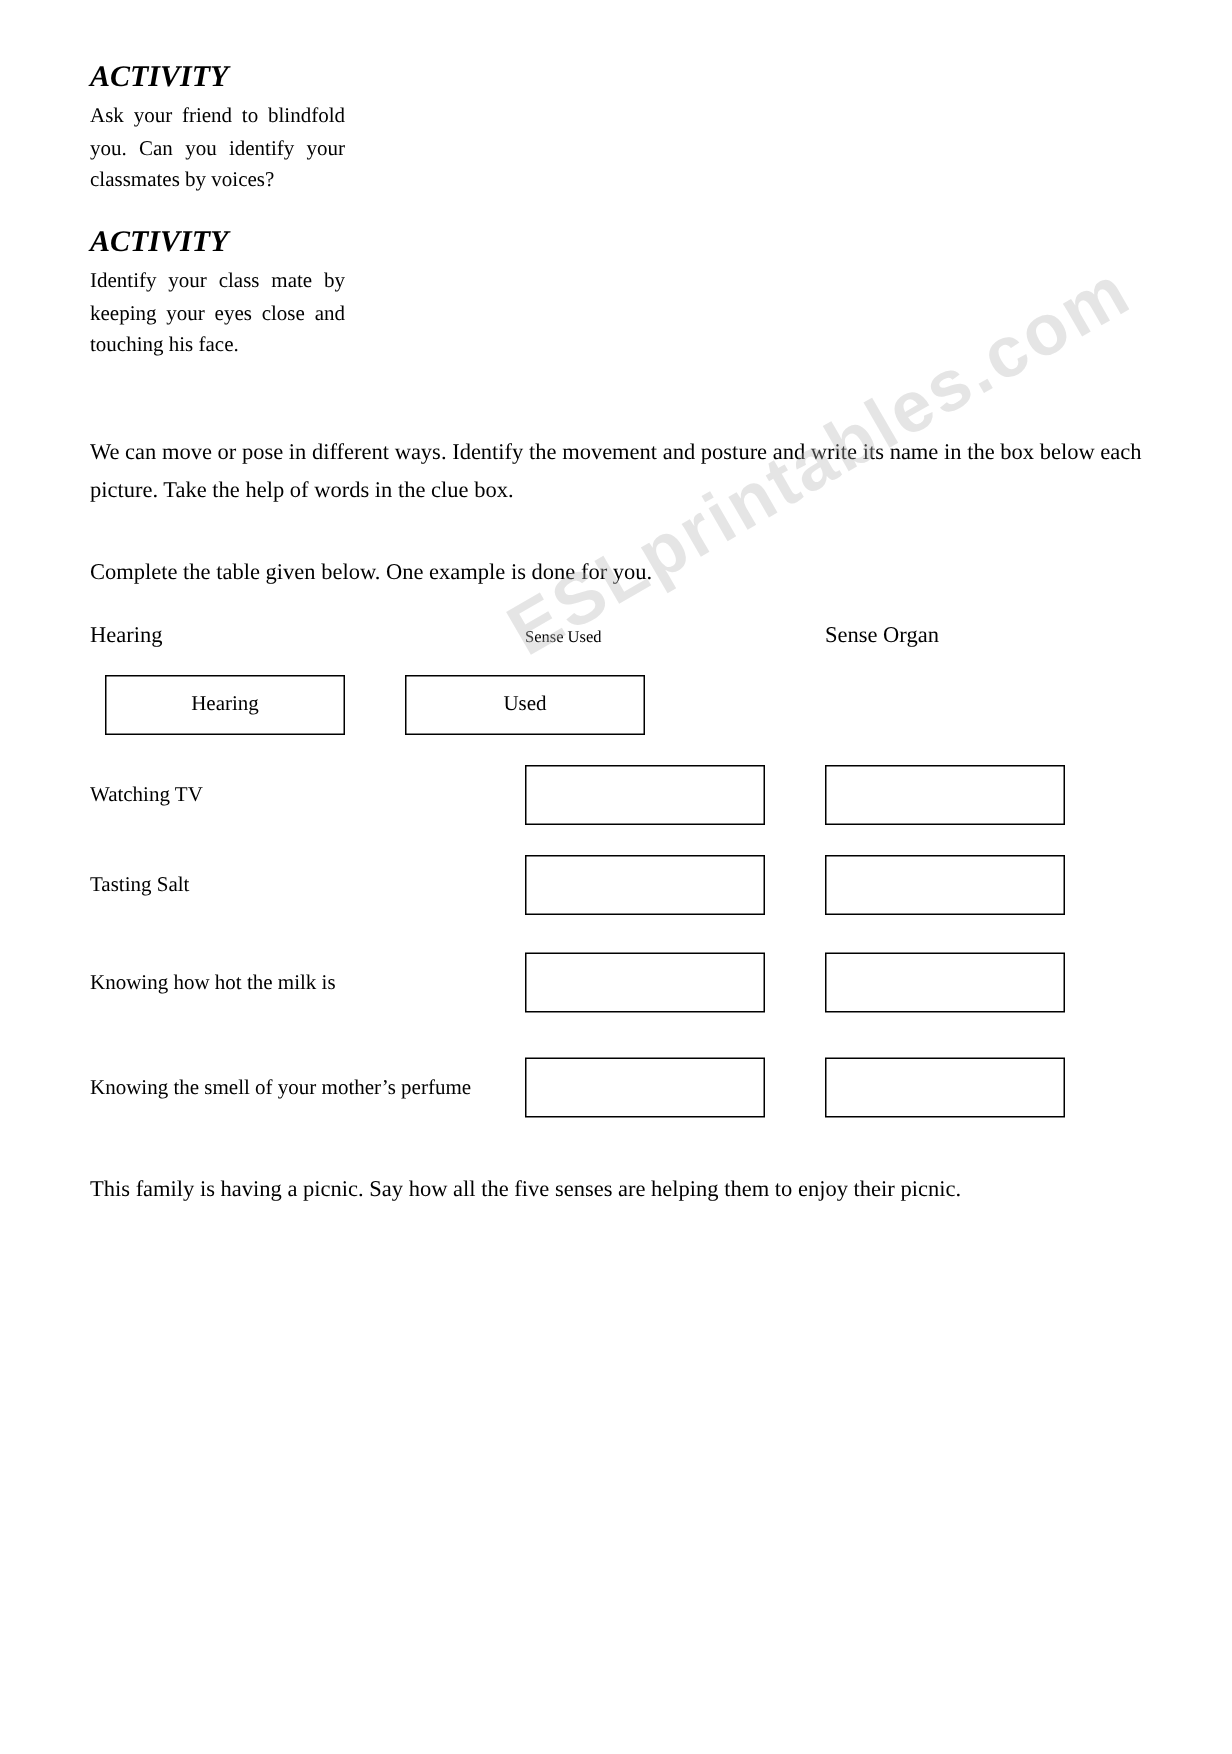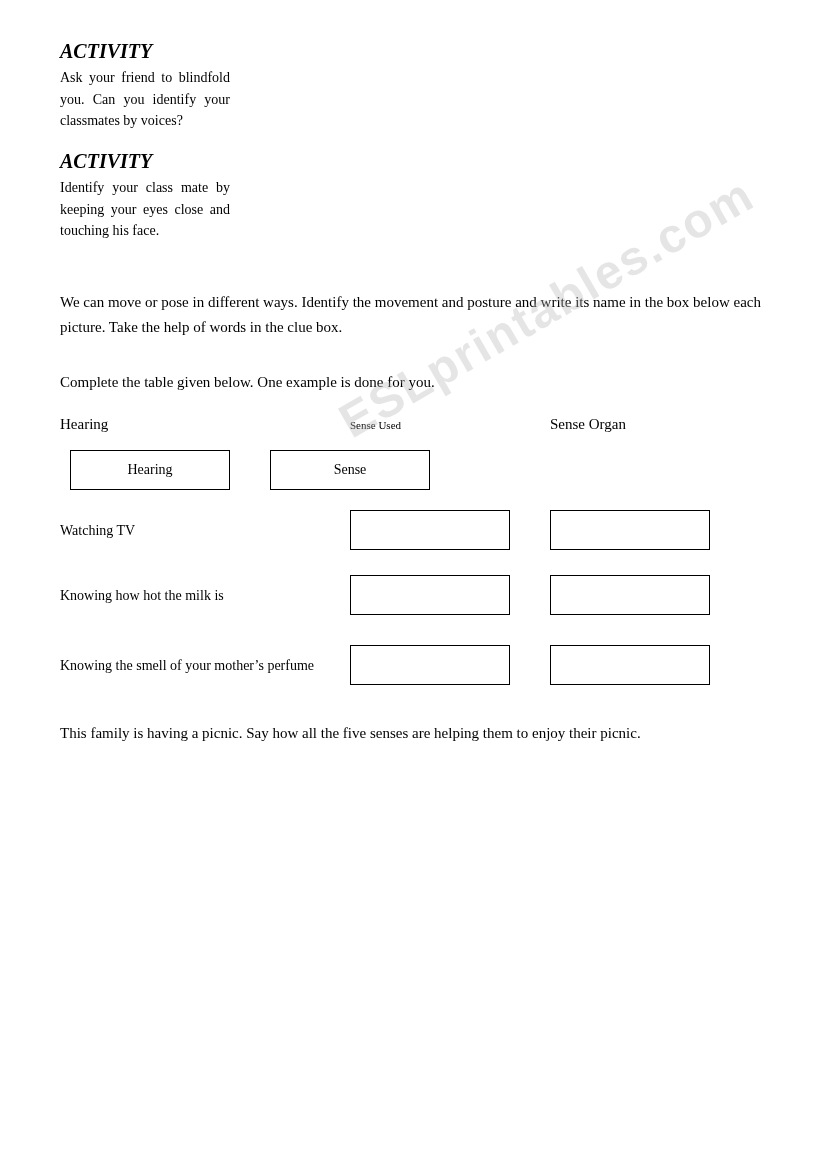--- a/index.html
+++ b/index.html
@@ -176,34 +176,43 @@
     <div class="col-action">Hearing</div>
     <div class="col-sense-used">Sense Used</div>
     <div class="col-sense-organ">Sense Organ</div>
   </div>
 
   <div class="table-row">
     <div class="row-sense-used">
       <div class="answer-box">Hearing</div>
     </div>
     <div class="row-sense-organ">
-      <div class="answer-box">Sense</div>
+      <div class="answer-box">Used</div>
     </div>
   </div>
 
   <div class="table-row">
     <div class="action-label">Watching TV</div>
     <div class="row-sense-used">
       <div class="answer-box-empty"></div>
     </div>
     <div class="row-sense-organ">
       <div class="answer-box-empty"></div>
     </div>
   </div>
 
+  <div class="table-row">
+    <div class="action-label">Tasting Salt</div>
+    <div class="row-sense-used">
+      <div class="answer-box-empty"></div>
+    </div>
+    <div class="row-sense-organ">
+      <div class="answer-box-empty"></div>
+    </div>
+  </div>
 
   <div class="table-row" style="min-height:56px;">
     <div class="action-label">Knowing how hot the milk is</div>
     <div class="row-sense-used">
       <div class="answer-box-empty"></div>
     </div>
     <div class="row-sense-organ">
       <div class="answer-box-empty"></div>
     </div>
   </div>

